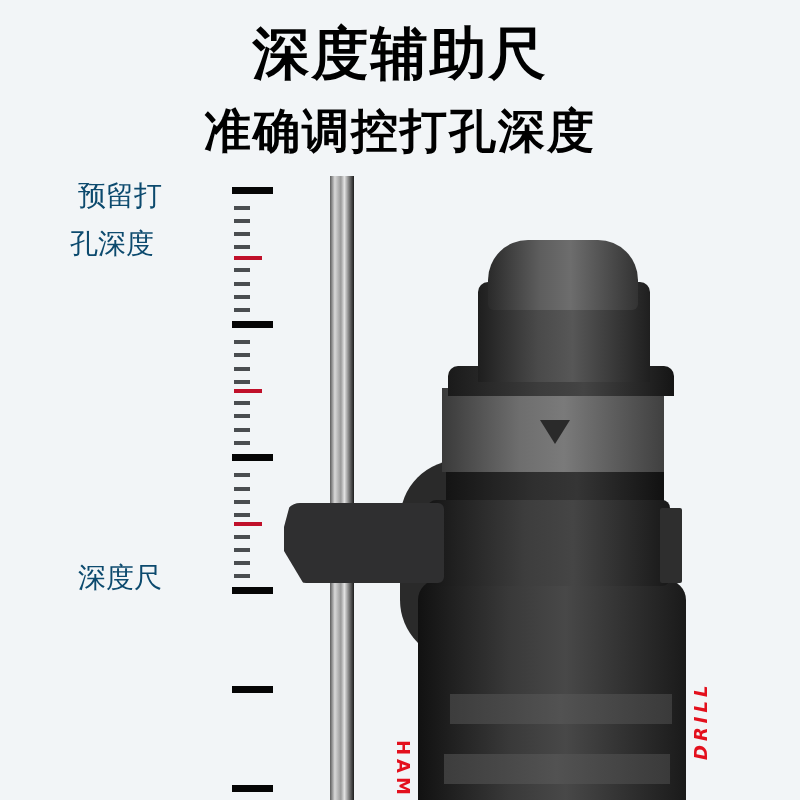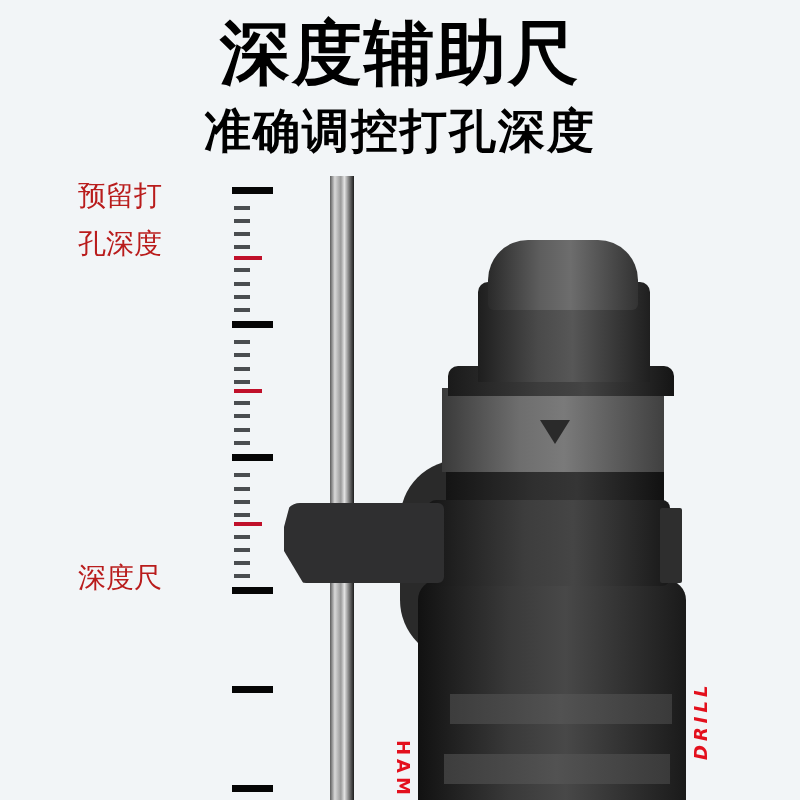--- a/index.html
+++ b/index.html
@@ -1,20 +1,20 @@
 <!DOCTYPE html>
 <html><head>
 <meta charset="utf-8">
 <style>
   html,body{margin:0;padding:0;}
   body{width:800px;height:800px;background:#f2f5f7;position:relative;overflow:hidden;font-family:"DejaVu Sans","Liberation Sans",sans-serif;}
   .title{position:absolute;left:0;width:800px;text-align:center;font-weight:bold;color:#000;letter-spacing:2px;}
-  .t1{top:14px;font-size:70px;line-height:78px;}
+  .t1{top:14px;font-size:57px;line-height:78px;}
   .t2{top:92px;font-size:47px;line-height:78px;}
-  .label{position:absolute;font-size:28px;color:#b91c1c;line-height:44px;}
+  .label{position:absolute;font-size:28px;color:#0c4a6e;line-height:44px;}
   .tick{position:absolute;height:5px;left:232px;}
   .tick.major{width:41px;background:#050505;height:7px;}
   .tick.minor{width:16px;background:#4a4d50;height:4px;left:234px;}
   .tick.red{width:28px;background:#c0102a;height:4px;left:234px;}
   .rod{position:absolute;left:330px;top:176px;width:24px;height:624px;
        background:linear-gradient(90deg,#5c5c5c 0%,#d8d8d8 20%,#9a9a9a 45%,#e3e3e3 60%,#7a7a7a 80%,#1c1c1c 100%);}
   .clamp{position:absolute;left:284px;top:503px;width:160px;height:80px;background:#2f2f30;
          border-radius:16px 6px 6px 22px;clip-path:polygon(4% 0,100% 0,100% 100%,12% 100%,0 60%,0 30%);}
   .drill{position:absolute;}
   .tip{left:488px;top:240px;width:150px;height:70px;border-radius:40px 40px 6px 6px;
@@ -40,21 +40,21 @@
   .b-left{left:414px;top:740px;transform:rotate(90deg);transform-origin:left top;}
   .b-right{left:690px;top:760px;transform:rotate(-90deg);transform-origin:left top;font-style:italic;}
 </style>
 </head>
 <body>
 
 <div class="title t1">深度辅助尺</div>
 <div class="title t2">准确调控打孔深度</div>
 
 <div class="label" style="left:78px;top:174px;">预留打</div>
-<div class="label" style="left:78px;top:222px;">孔深度</div>
+<div class="label" style="left:70px;top:222px;">孔深度</div>
 <div class="label" style="left:78px;top:556px;">深度尺</div>
 
 <div id="ruler">
     <div class="tick major" style="top: 187px;"></div>
     <div class="tick major" style="top: 321px;"></div>
     <div class="tick major" style="top: 454px;"></div>
     <div class="tick major" style="top: 587px;"></div>
     <div class="tick major" style="top: 686px;"></div>
     <div class="tick major" style="top: 785px;"></div>
     <div class="tick minor" style="top: 206px;"></div>

